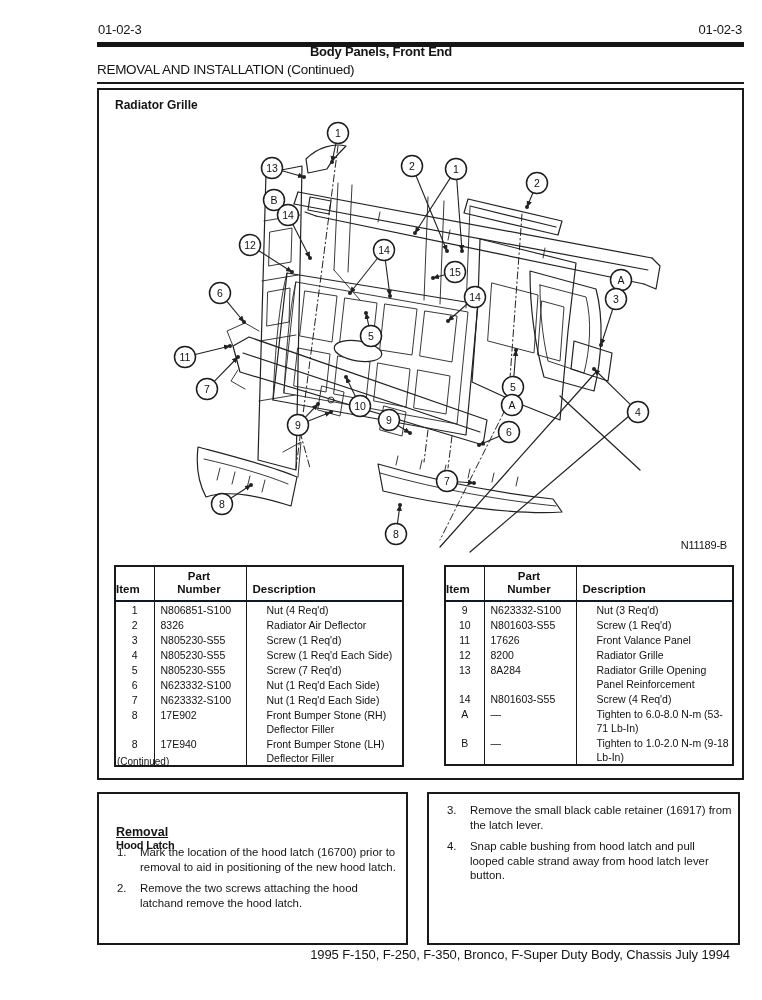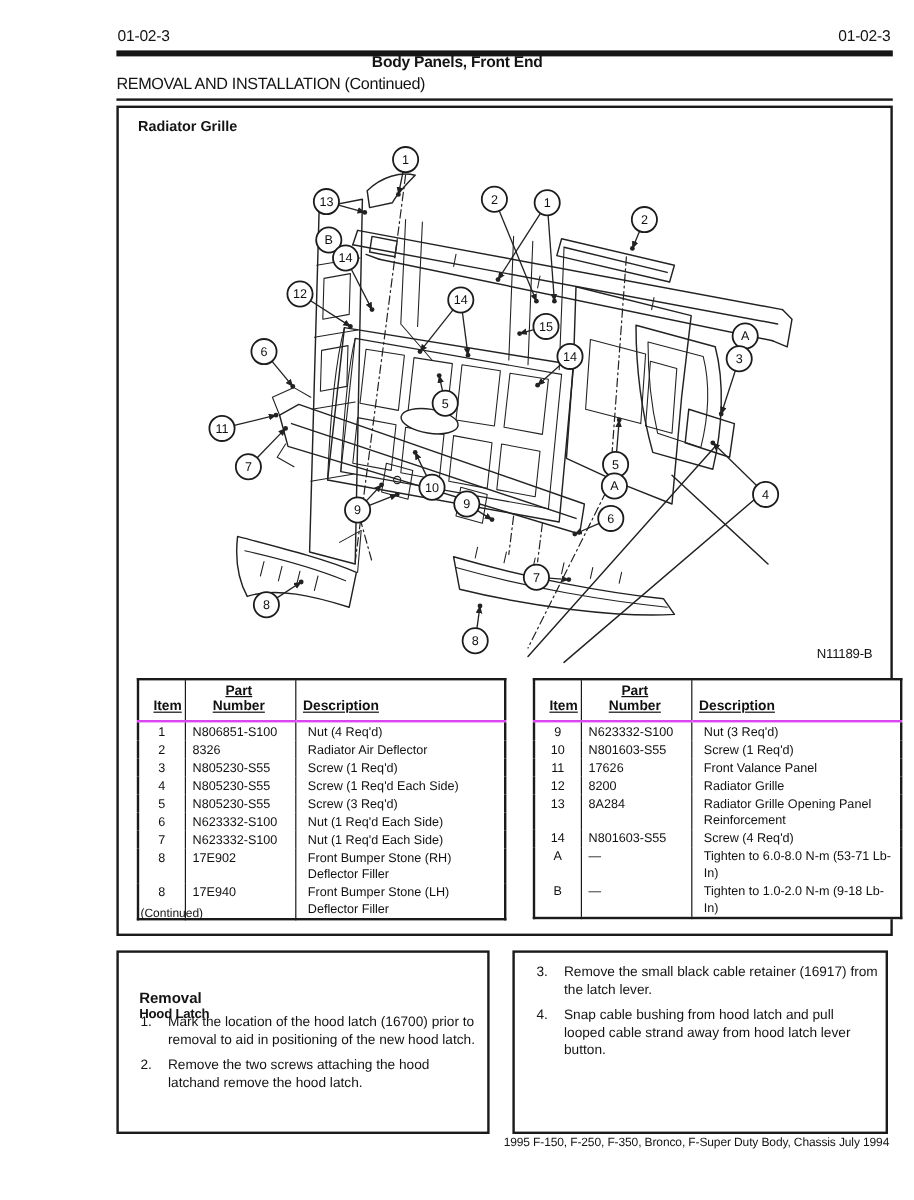--- a/index.html
+++ b/index.html
@@ -39,44 +39,44 @@
   .callout-circle { fill:#fff; stroke:#1c1c1c; stroke-width:1.5; }
   .callout-label { font-family:"Liberation Sans", sans-serif; font-size:10.5px; text-anchor:middle; fill:#111; }
 
   
   .ptable { position:absolute; border-collapse:collapse; background:#fff;
             font-size:10.5px; line-height:14px; color:#111; table-layout:fixed; }
   .ptable { border:2px solid #1a1a1a; }
   #table-left  { left:114px; top:565px; width:288px; }
   #table-right { left:444px; top:565px; width:288px; }
   .ptable thead th { font-weight:bold; font-size:11.5px; vertical-align:bottom; padding:3px 2px 4px 0;
-                     border-bottom:2px solid #d946ef; line-height:13px;text-decoration:underline; }
-  .ptable th.h-item { width:39px; text-align:right; }
+                     border-bottom:2px solid #0f172a; line-height:13px; }
+  .ptable th.h-item { width:39px; text-align:left; }
   .ptable th.h-part { width:92px; text-align:center; border-left:1.4px solid #1a1a1a; }
-  .ptable th.h-desc { width:175px; text-align:left; padding-left:6px; border-left:1.4px solid #1a1a1a; }
+  .ptable th.h-desc { width:157px; text-align:left; padding-left:6px; border-left:1.4px solid #1a1a1a; }
   .ptable td { vertical-align:top; padding:0.5px 2px; }
   .ptable td.c-item { text-align:center; }
   .ptable td.c-part { padding-left:6px; border-left:1.4px solid #1a1a1a; }
-  .ptable td.c-desc { padding-left:10px; border-left:1.4px solid #1a1a1a; }
+  .ptable td.c-desc { padding-left:20px; border-left:1.4px solid #1a1a1a; }
   #continued-note { left:117px; top:756px; font-size:10px; }
 
   
   #hl-left  { left:97px;  top:792px; width:311px; height:153px; border:2px solid #1a1a1a; background:#fff; }
   #hl-right { left:427px; top:792px; width:313px; height:153px; border:2px solid #1a1a1a; background:#fff; }
   #hl-title { left:116px; top:839px; font-weight:bold; font-size:11px; letter-spacing:-0.2px; }
-  #hl-subtitle { left:116px; top:825px; font-weight:bold; font-size:12.5px; }
+  #hl-subtitle { left:116px; top:825px; font-weight:bold; font-size:12.5px;text-decoration:underline; }
   .steps { position:absolute; }
   #hl-steps-left  { left:117px; top:845px; width:283px; }
   #hl-steps-right { left:447px; top:803px; width:285px; }
   .step { display:flex; margin-bottom:7px; font-size:11.4px; line-height:14.5px; }
   .step-num { width:23px; flex:0 0 23px; }
   .step-text { flex:1; }
 
   
-  #footer { right:21px; top:947px; font-size:10px; letter-spacing:-0.1px; }
+  #footer { right:32px; top:947px; font-size:13px; letter-spacing:-0.1px; }
 </style>
 </head>
 <body>
 
 <div>
 
   <div class="abs hdr-code" id="hdr-left">01-02-3</div>
   <div class="abs" id="hdr-center">Body Panels, Front End</div>
   <div class="abs hdr-code" id="hdr-right">01-02-3</div>
   <div class="abs" id="thick-rule"></div>
@@ -342,21 +342,21 @@
           <td class="c-desc">Screw (1 Req'd)</td>
         </tr>
         <tr>
           <td class="c-item">4</td>
           <td class="c-part">N805230-S55</td>
           <td class="c-desc">Screw (1 Req'd Each Side)</td>
         </tr>
         <tr>
           <td class="c-item">5</td>
           <td class="c-part">N805230-S55</td>
-          <td class="c-desc">Screw (3 Req'd)</td>
+          <td class="c-desc">Screw (7 Req'd)</td>
         </tr>
         <tr>
           <td class="c-item">6</td>
           <td class="c-part">N623332-S100</td>
           <td class="c-desc">Nut (1 Req'd Each Side)</td>
         </tr>
         <tr>
           <td class="c-item">7</td>
           <td class="c-part">N623332-S100</td>
           <td class="c-desc">Nut (1 Req'd Each Side)</td>

